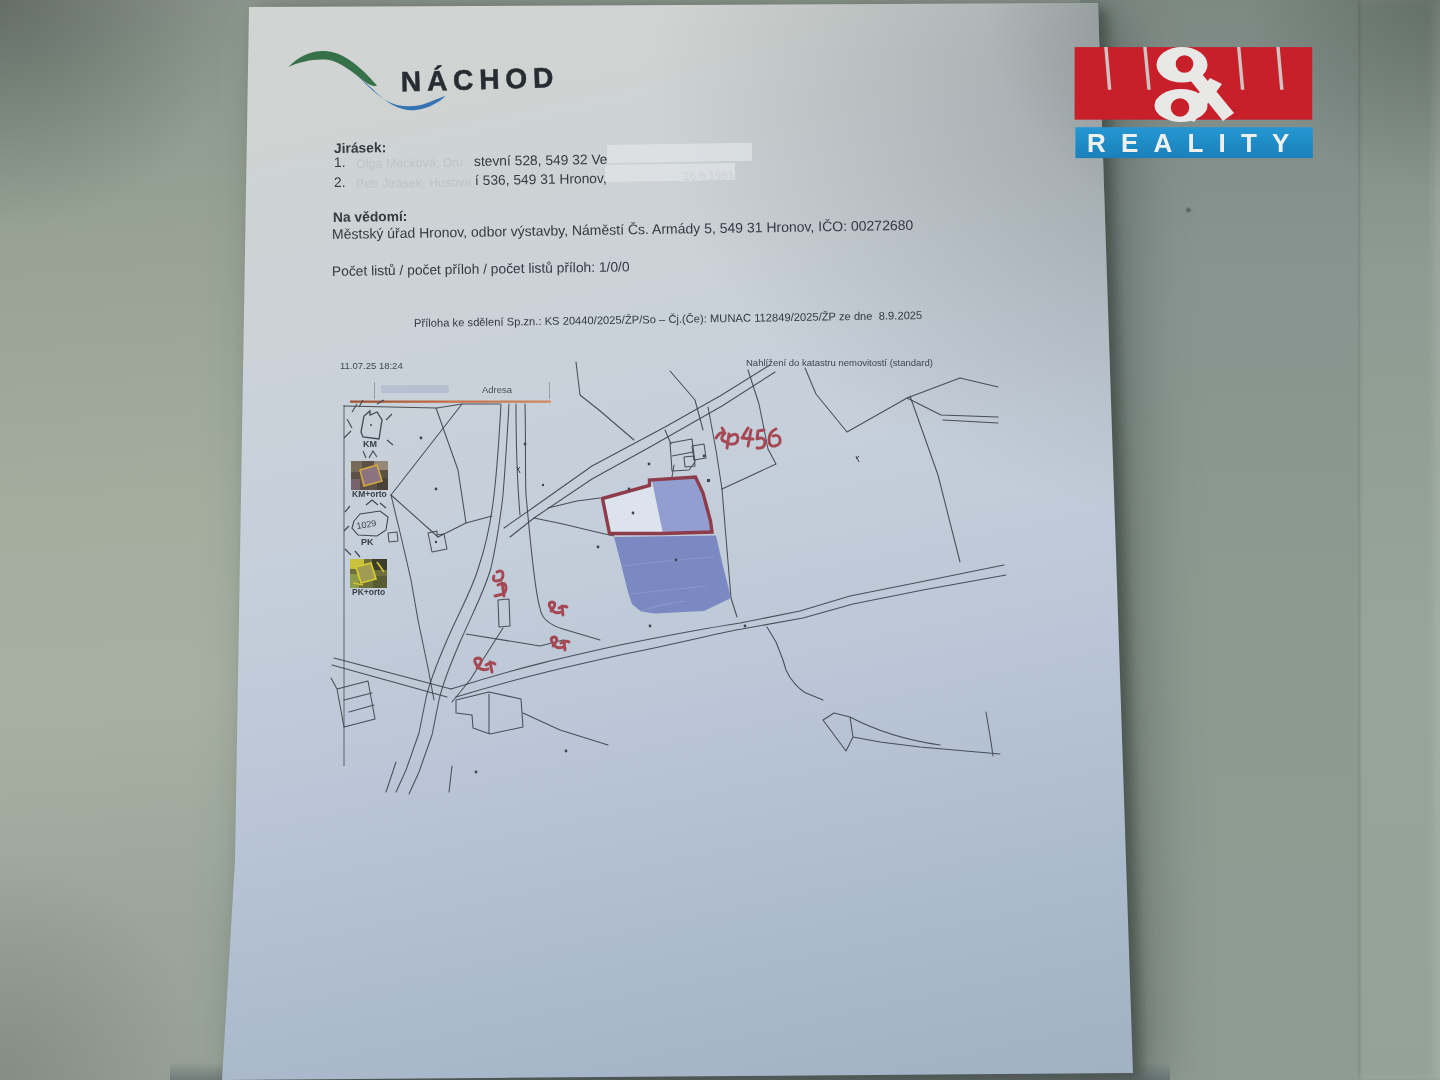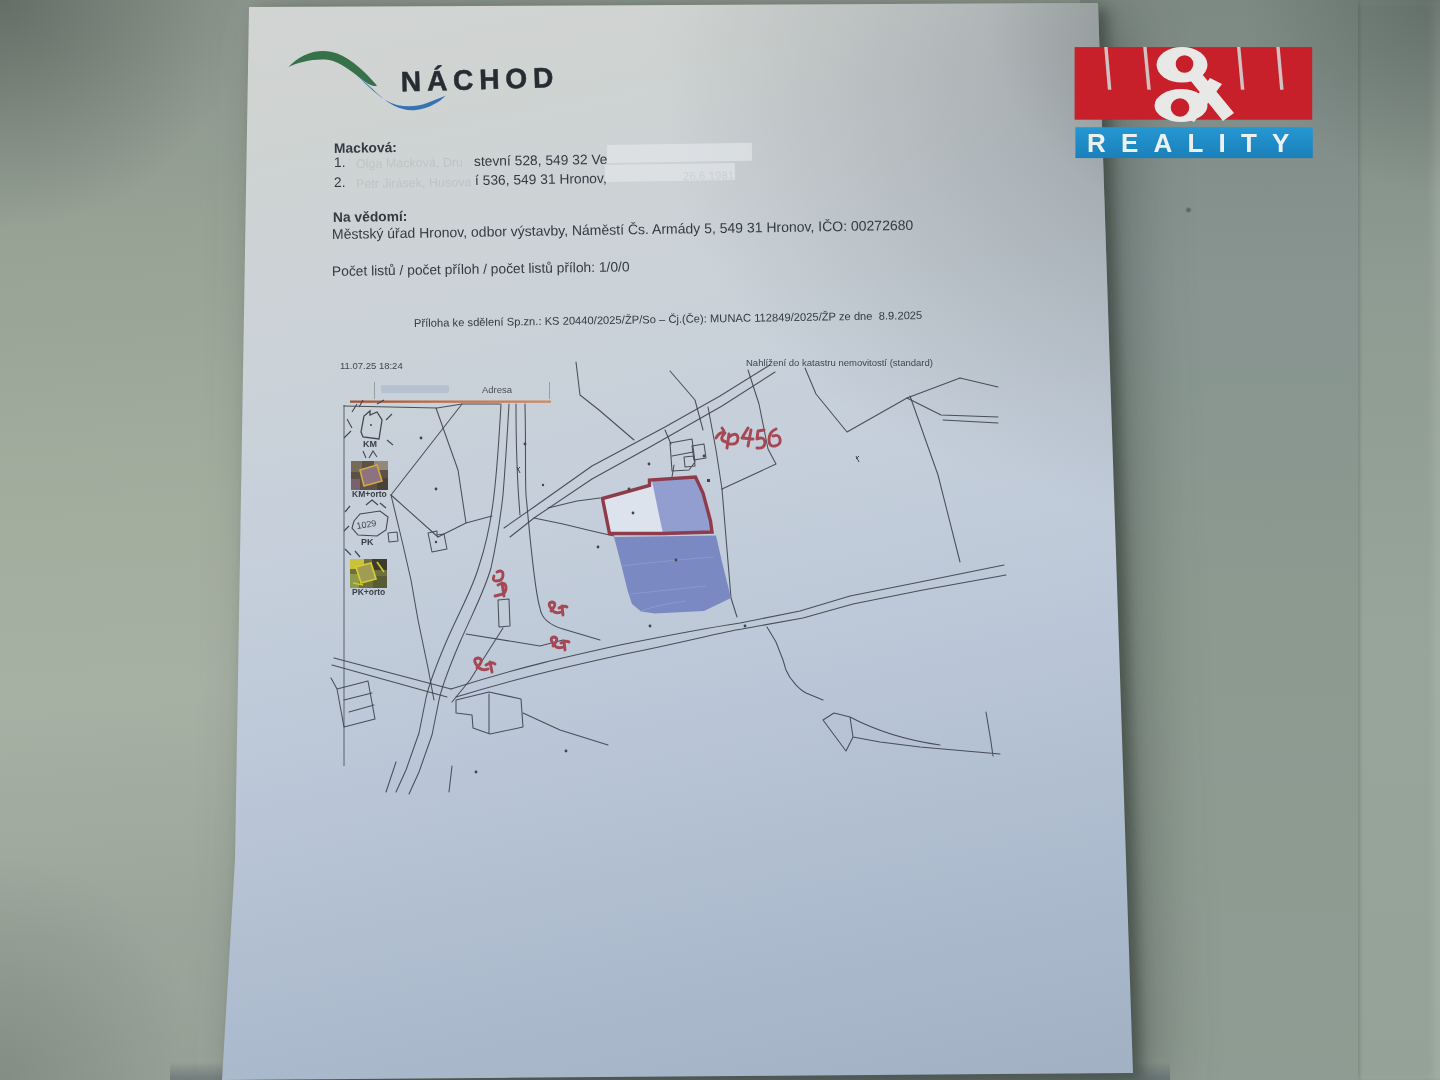--- a/index.html
+++ b/index.html
@@ -53,21 +53,21 @@
 
   <svg class="abs" style="left:280px;top:40px;" width="290" height="80" viewBox="280 40 290 80">
 
     <path d="M288.5,67 C300,54.5 316,48.5 332,52 C346,55 362,68 377,85.5 C374.5,87 370,85.5 364,81 C352,71.5 340,62 329,60 C315,58.3 299,62 288.5,67 Z" fill="#37714a"></path>
 
     <path d="M356,74.5 C362,80 374,93 386,100.5 C398,107.5 414,108 427,103 C434,100.2 441,97.5 445.5,95.8 C440,102 429,108.5 416,110 C402,111.5 390,105 379,95 C371,87.5 362,79.5 356,74.5 Z" fill="#3573b5"></path>
 
     <text x="401" y="91.5" font-family="Liberation Sans, sans-serif" font-weight="bold" font-size="28.2" letter-spacing="5.8" fill="#272c33" stroke="#272c33" stroke-width="0.5" transform="rotate(-1.6 401 91)">NÁCHOD</text>
   </svg>
 
-  <div class="abs" style="transform:rotate(-0.9deg);transform-origin:0 50%;left:334px;top:141px;font-size:13.8px;font-weight:bold;">Macková:</div>
+  <div class="abs" style="transform:rotate(-0.9deg);transform-origin:0 50%;left:334px;top:141px;font-size:13.8px;font-weight:bold;">Jirásek:</div>
 
   <div class="abs" style="transform:rotate(-0.9deg);transform-origin:0 50%;left:334px;top:155px;font-size:13.8px;">1.</div>
 
   <div class="abs" style="transform:rotate(-0.9deg);transform-origin:0 50%;left:356px;top:157px;font-size:12.5px;color:rgba(110,122,138,.17);">Olga Macková, Dru</div>
 
   <div class="abs" style="transform:rotate(-0.9deg);transform-origin:0 50%;left:474px;top:154px;font-size:13.8px;">stevní 528, 549 32 Ve</div>
 
   <div class="abs" style="transform:rotate(-0.9deg);transform-origin:0 50%;left:607px;top:145px;width:145px;height:18px;background:rgba(230,234,237,.6);"></div>
 
   <div class="abs" style="transform:rotate(-0.9deg);transform-origin:0 50%;left:334px;top:175px;font-size:13.8px;">2.</div>

